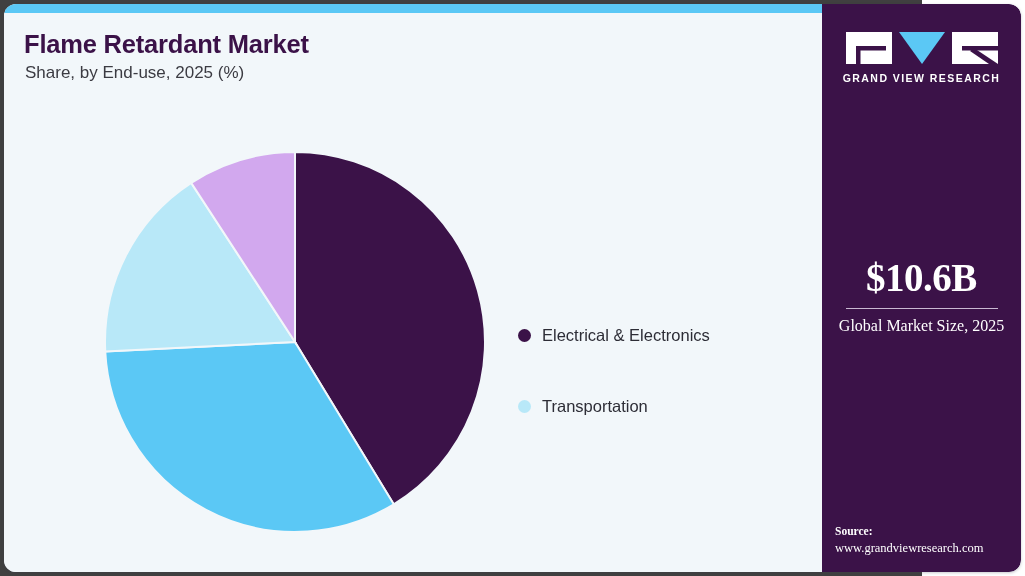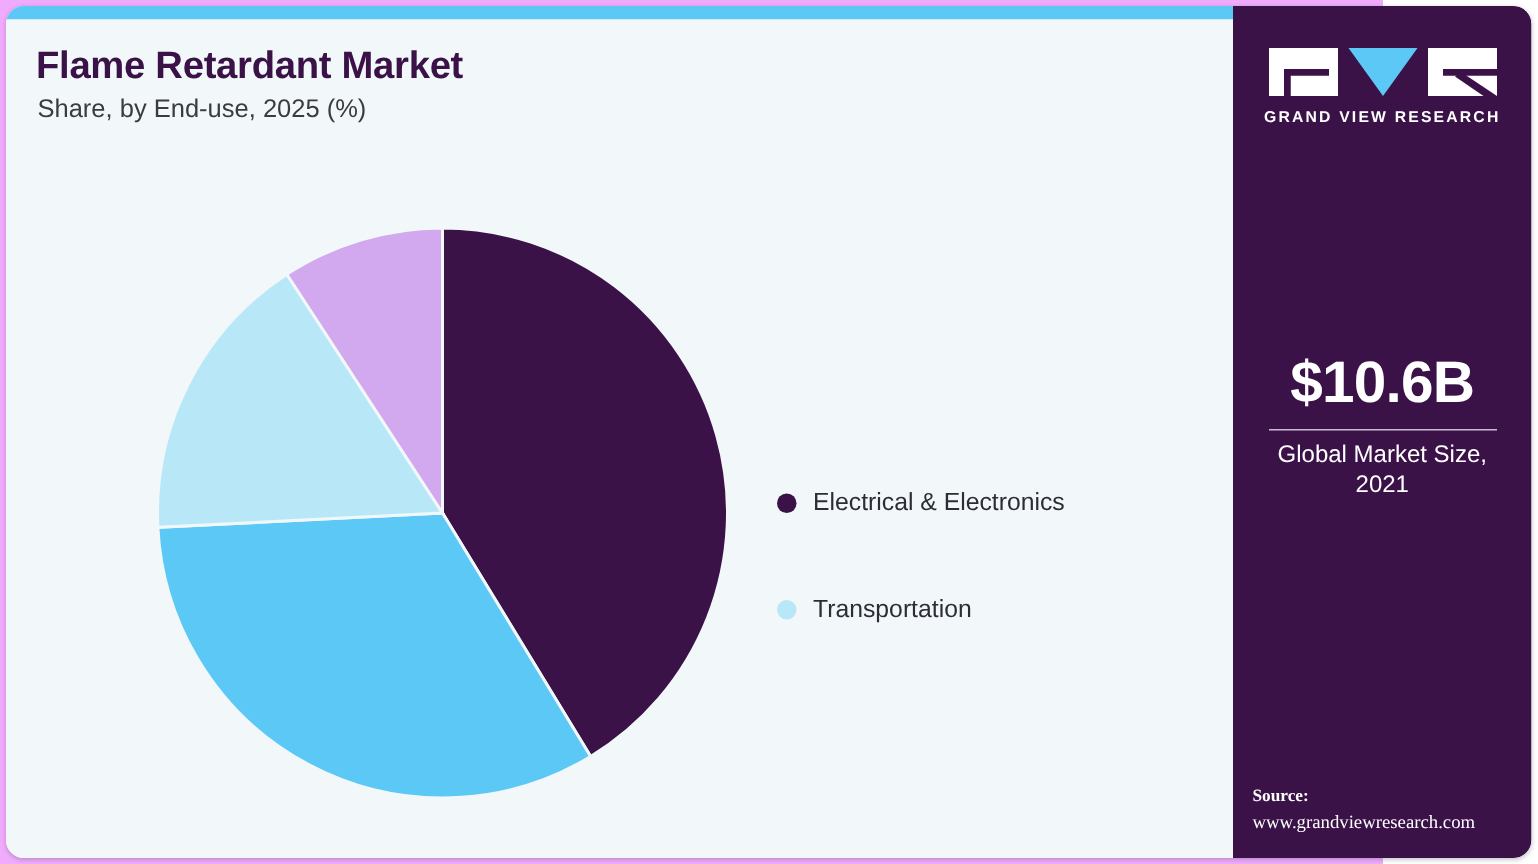--- a/index.html
+++ b/index.html
@@ -9,21 +9,21 @@
     height: 576px;
     background: #ffffff;
     font-family: "Liberation Sans", sans-serif;
     overflow: hidden;
   }
 
   #infographic {
     position: relative;
     width: 922px;
     height: 576px;
-    background: #f0abfc;
+    background: #404040;
   }
 
   
   .card {
     position: absolute;
     left: 4px;
     top: 4px;
     width: 1017px;
     height: 568px;
     border-radius: 12px;
@@ -143,23 +143,24 @@
     letter-spacing: 1.45px;
     color: #ffffff;
     white-space: nowrap;
   }
 
   
   .stat-block {
     position: absolute;
     left: 0;
     right: 0;
-    top: 232px;
+    top: 254px;
     text-align: center;
     padding: 0 12px;
+    font-family: Liberation Serif, serif;
   }
   .stat-value {
     font-size: 39px;
     font-weight: bold;
     color: #ffffff;
     letter-spacing: -0.5px;
     line-height: 1.05;
   }
   .stat-divider {
     width: 152px;
@@ -245,21 +246,21 @@
           <rect x="106" y="0" width="46" height="32" fill="#ffffff"></rect>
           <polygon points="116,14 152,14 152,18.5 116,18.5" fill="#3b1248"></polygon>
           <polygon points="128,16 152,32 143,32 124,19" fill="#3b1248"></polygon>
         </svg>
         <div class="logo-word">GRAND VIEW RESEARCH</div>
       </div>
 
       <div class="stat-block">
         <div class="stat-value">$10.6B</div>
         <div class="stat-divider"></div>
-        <div class="stat-caption">Global Market Size, 2021</div>
+        <div class="stat-caption">Global Market Size, 2025</div>
       </div>
 
       <div class="source-block">
         <div class="source-label">Source:</div>
         <div class="source-url">www.grandviewresearch.com</div>
       </div>
 
     </div>
 
   </div>

